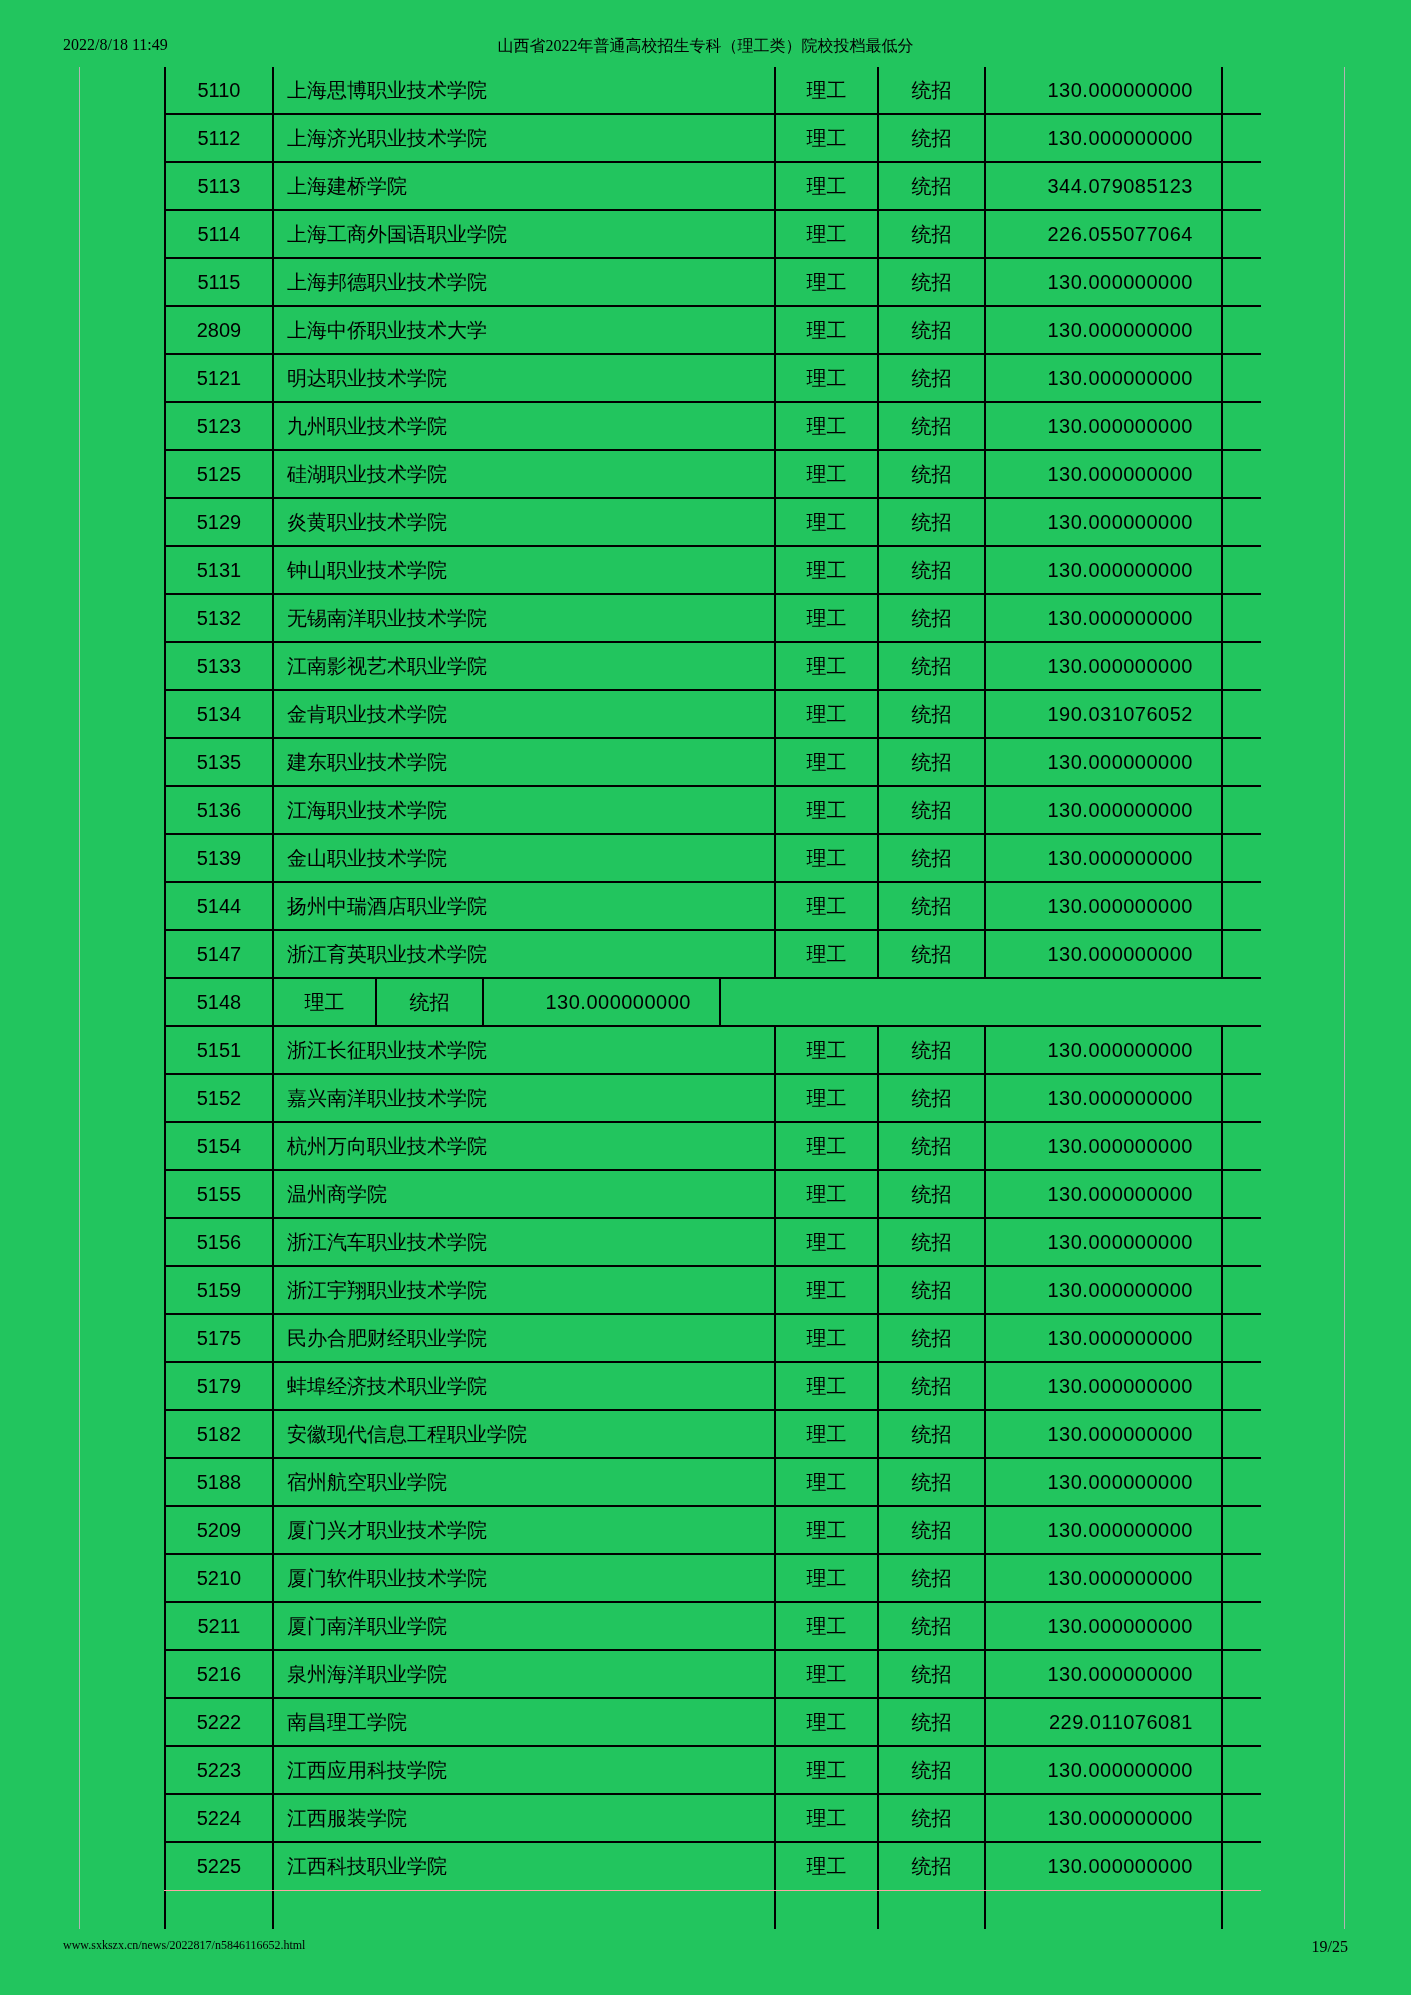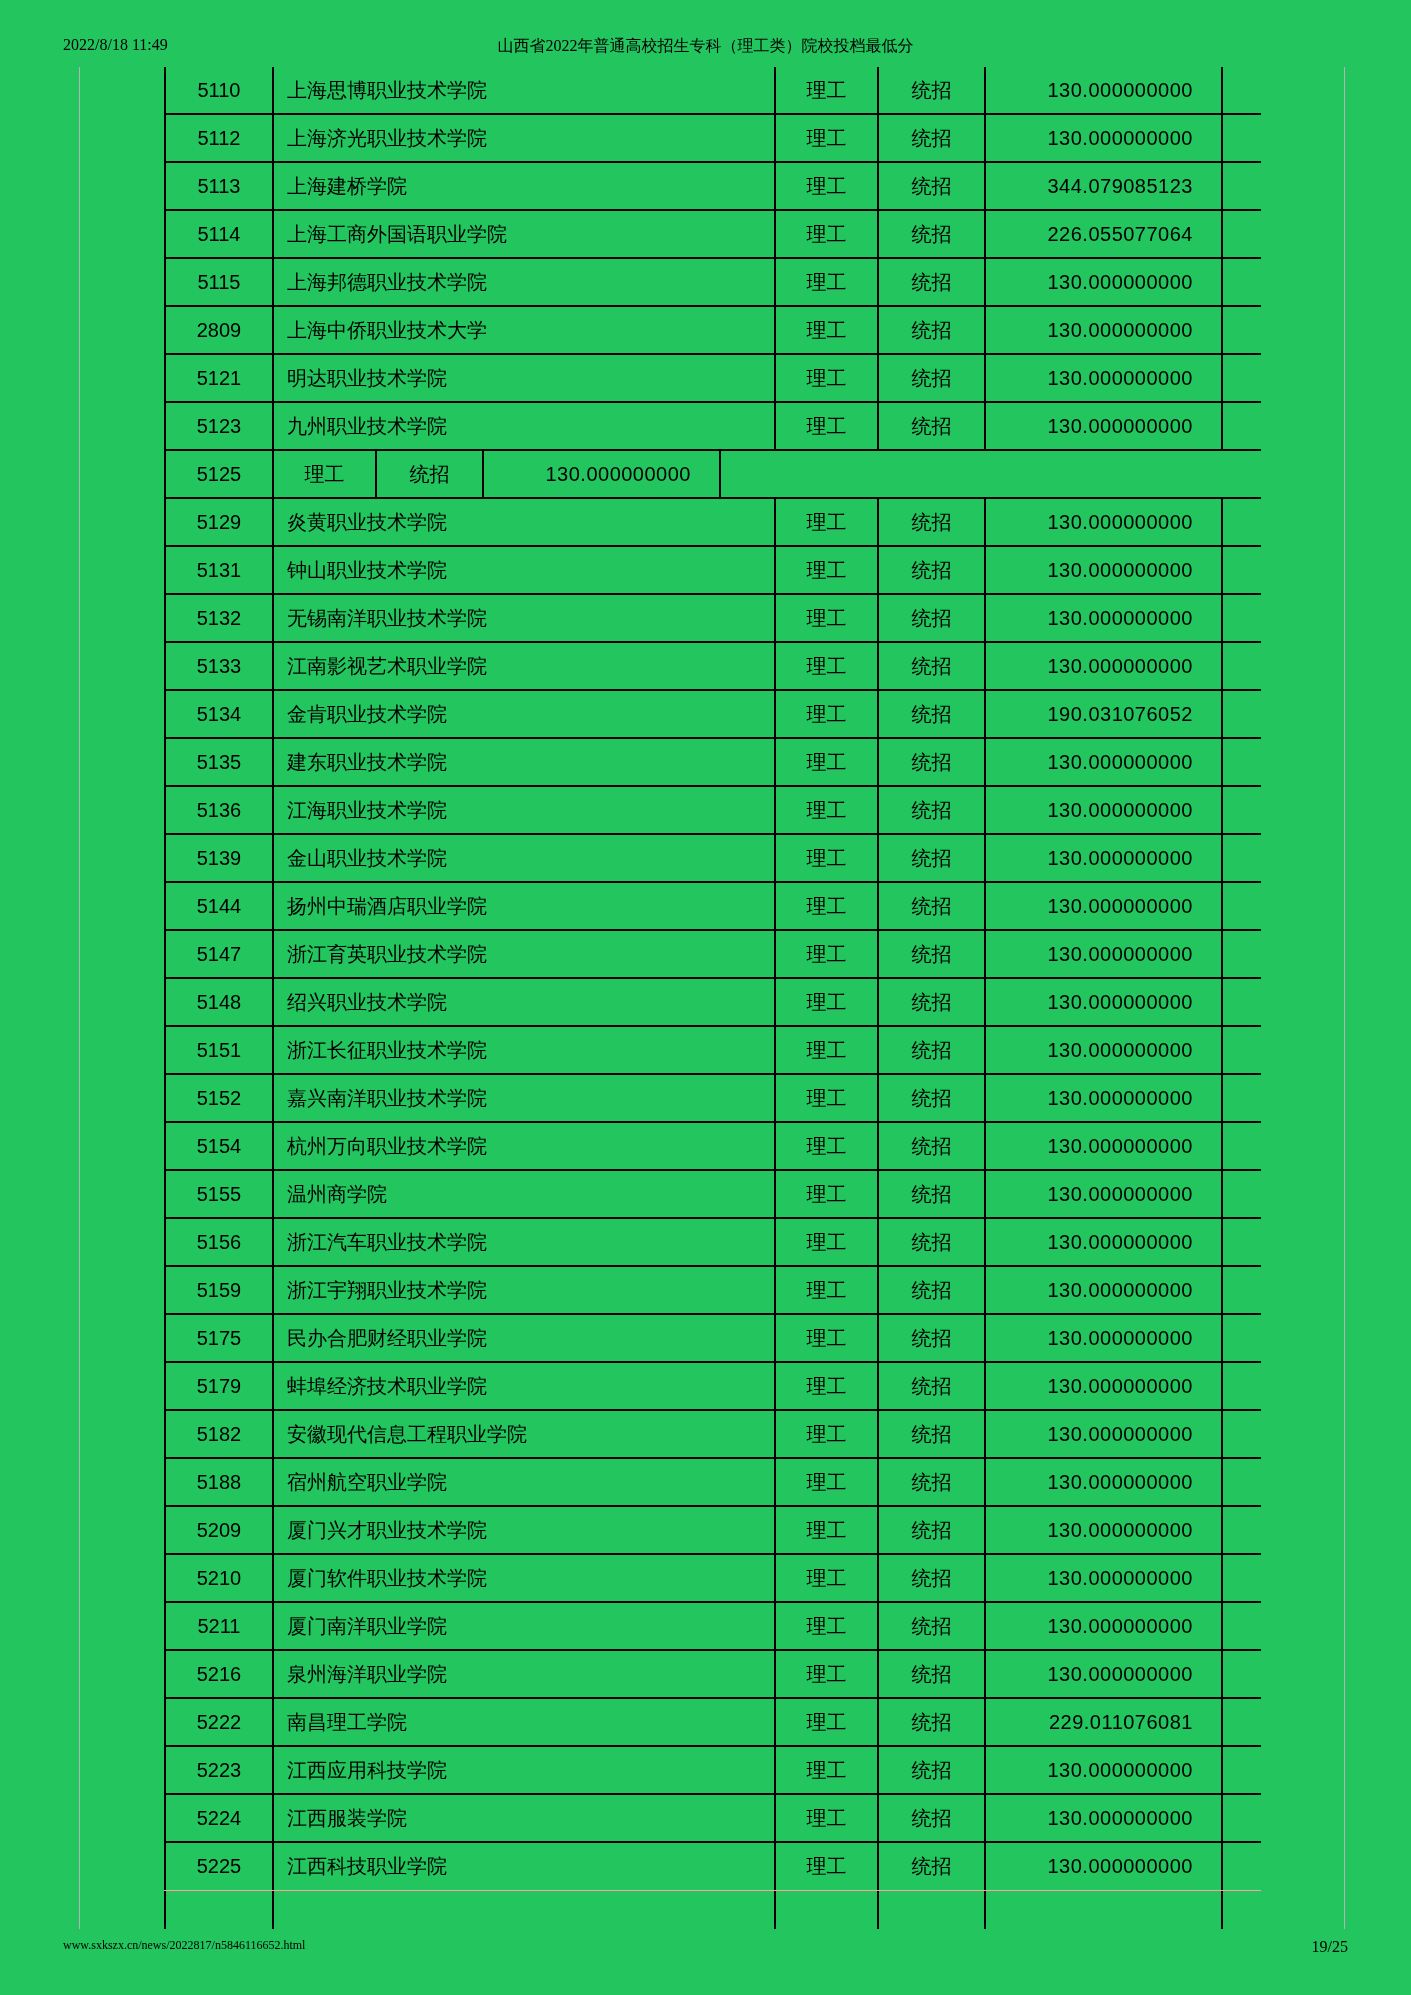--- a/index.html
+++ b/index.html
@@ -162,20 +162,21 @@
       </div>
       <div class="row">
         <div class="cell code">5123</div>
         <div class="cell name">九州职业技术学院</div>
         <div class="cell type">理工</div>
         <div class="cell enroll">统招</div>
         <div class="cell score">130.000000000</div>
       </div>
       <div class="row">
         <div class="cell code">5125</div>
+        <div class="cell name">硅湖职业技术学院</div>
         <div class="cell type">理工</div>
         <div class="cell enroll">统招</div>
         <div class="cell score">130.000000000</div>
       </div>
       <div class="row">
         <div class="cell code">5129</div>
         <div class="cell name">炎黄职业技术学院</div>
         <div class="cell type">理工</div>
         <div class="cell enroll">统招</div>
         <div class="cell score">130.000000000</div>
@@ -238,21 +239,20 @@
       </div>
       <div class="row">
         <div class="cell code">5147</div>
         <div class="cell name">浙江育英职业技术学院</div>
         <div class="cell type">理工</div>
         <div class="cell enroll">统招</div>
         <div class="cell score">130.000000000</div>
       </div>
       <div class="row">
         <div class="cell code">5148</div>
-        <div class="cell name">绍兴职业技术学院</div>
         <div class="cell type">理工</div>
         <div class="cell enroll">统招</div>
         <div class="cell score">130.000000000</div>
       </div>
       <div class="row">
         <div class="cell code">5151</div>
         <div class="cell name">浙江长征职业技术学院</div>
         <div class="cell type">理工</div>
         <div class="cell enroll">统招</div>
         <div class="cell score">130.000000000</div>

